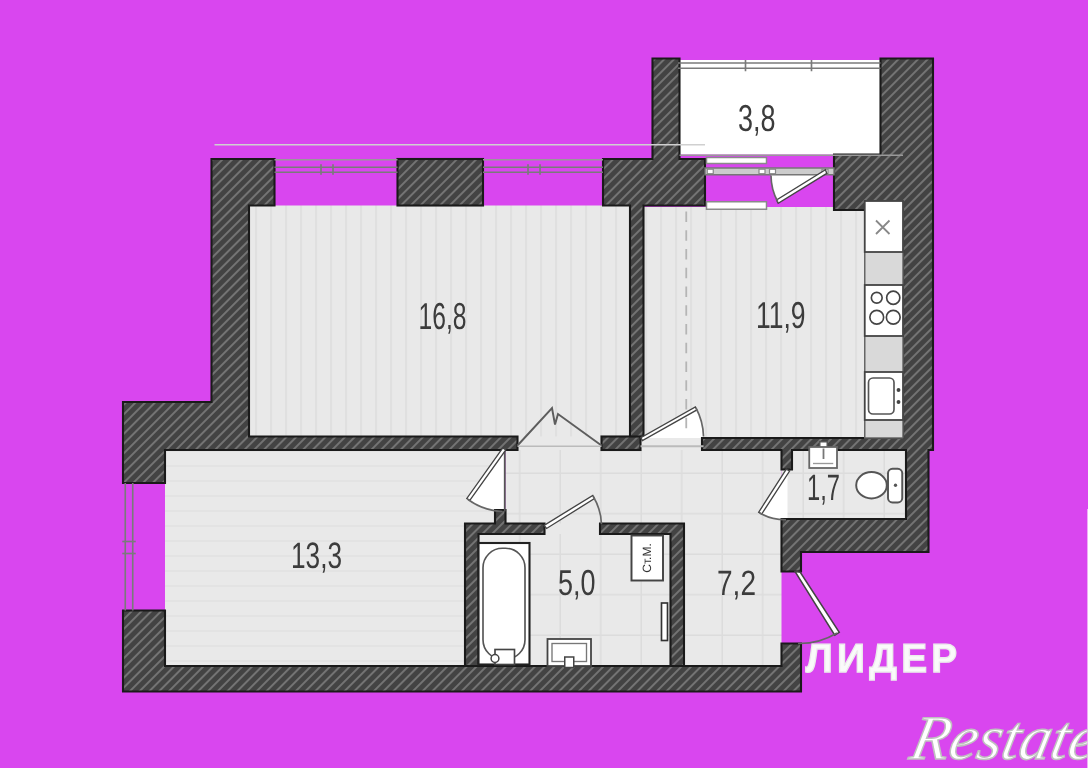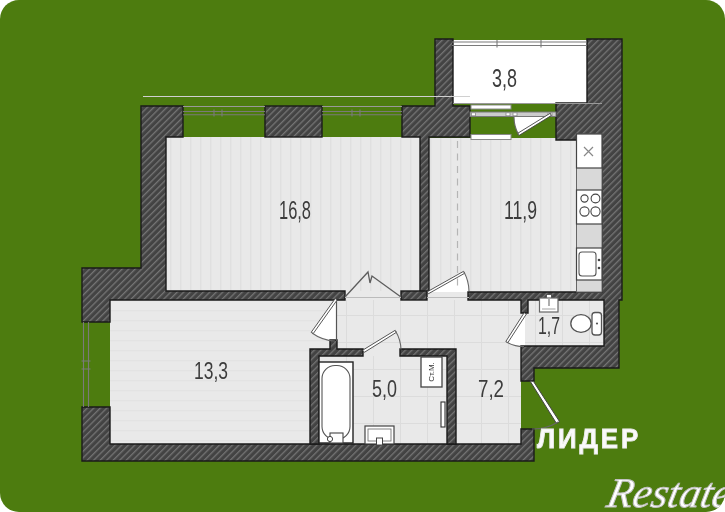--- a/index.html
+++ b/index.html
@@ -1,17 +1,17 @@
 <!DOCTYPE html>
 <html><head>
 <meta charset="utf-8">
 <style>
   html,body{margin:0;padding:0;background:#ffffff;}
-  #stage{position:relative;width:725px;height:512px;background:#4d7c0f;overflow:hidden;
-         font-family:"Liberation Sans", sans-serif;border-radius:19px;}
+  #stage{position:relative;width:725px;height:512px;background:#d946ef;overflow:hidden;
+         font-family:"Liberation Sans", sans-serif;}
   svg{position:absolute;left:0;top:0;}
 </style>
 </head>
 <body>
 <div id="stage">
 <svg width="725" height="512" viewBox="0 0 725 512">
 <defs>
   <pattern id="hatch" width="4.6" height="4.6" patternUnits="userSpaceOnUse" patternTransform="rotate(45)">
     <rect width="4.6" height="4.6" fill="#434343"></rect>
     <rect width="1.3" height="4.6" fill="#747474"></rect>

